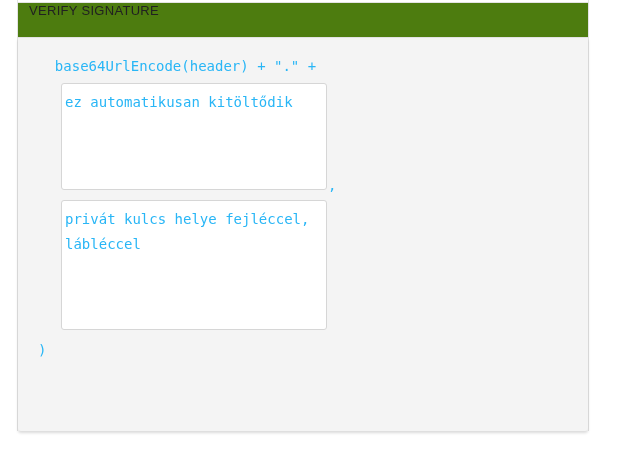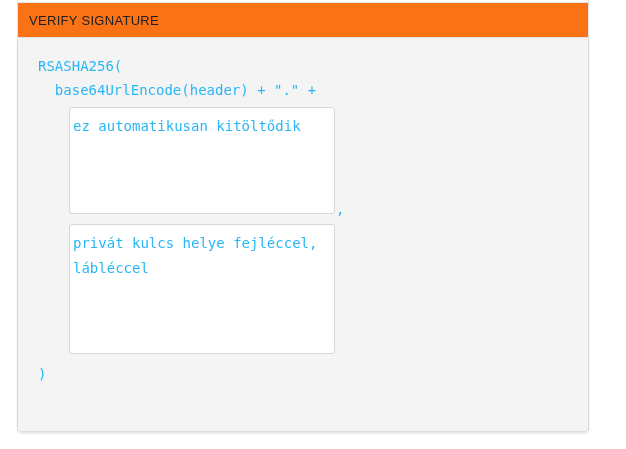--- a/index.html
+++ b/index.html
@@ -19,43 +19,43 @@
     position:absolute;left:17px;top:0;width:572px;
     border-left:1px solid var(--border);
     border-right:1px solid var(--border);
     background:#ffffff;
   }
   .prev-strip{
     height:3px;background:#ffffff;
     border-bottom:1px solid var(--border);
   }
   .section-header{
-    height:35px;background:#f97316;
+    height:35px;background:#4d7c0f;
     border-bottom:1px solid var(--border);
-    display:flex;align-items:center;
+    display:flex;
     padding:0 11px;
   }
   .section-title{
     font-size:13px;letter-spacing:0.3px;color:var(--header-text);
     font-weight:400;
   }
   .panel{
     height:393px;background:var(--panel-bg);
     padding:16px 20px 0 20px;
     font-family:"DejaVu Sans Mono","Liberation Mono",monospace;
     font-size:14px;line-height:24px;color:var(--accent);
     border-radius:0 0 3px 3px;
     box-shadow:0 2px 3px rgba(0,0,0,0.15);
   }
   .code-line{
     margin:0;font:inherit;color:inherit;white-space:pre;
   }
   .ta-row{
     display:flex;align-items:flex-end;
-    margin-left:31px;
+    margin-left:23px;
   }
   .ta-row.first{margin-top:5px;}
   .ta-row.second{margin-top:10px;}
   textarea{
     display:block;width:266px;resize:none;outline:none;
     background:#ffffff;border:1px solid #d6d6d6;border-radius:3px;
     font-family:"DejaVu Sans Mono","Liberation Mono",monospace;
     font-size:14px;line-height:25px;color:var(--accent);
     padding:6px 3px 3px 3px;overflow:hidden;
   }
@@ -70,21 +70,20 @@
 <body>
 
 <div class="card">
   <div class="prev-strip"></div>
 
   <div class="section-header">
     <span class="section-title">VERIFY SIGNATURE</span>
   </div>
 
   <div class="panel">
-    <pre class="code-line">RSASHA256(</pre>
     <pre class="code-line">  base64UrlEncode(header) + "." +</pre>
 
     <div class="ta-row first">
       <textarea class="ta-1" spellcheck="false" style="">ez automatikusan kitöltődik</textarea>
       <span class="comma">,</span>
     </div>
 
     <div class="ta-row second">
       <textarea class="ta-2" spellcheck="false" style="">privát kulcs helye fejléccel, lábléccel</textarea>
     </div>

